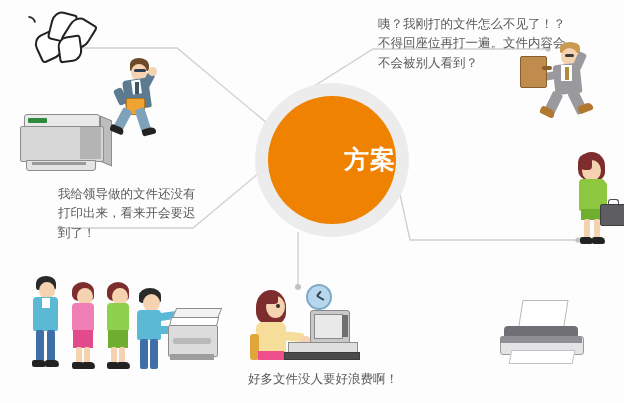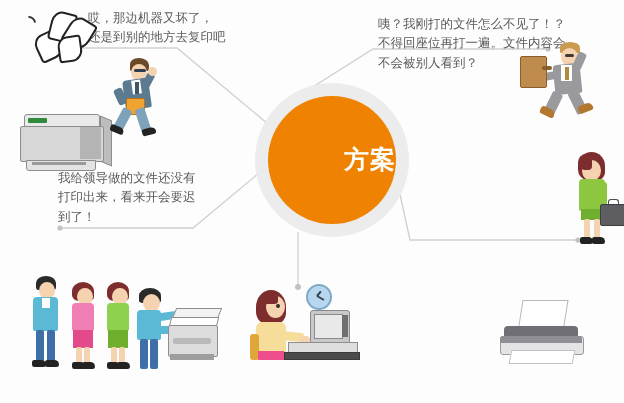--- a/index.html
+++ b/index.html
@@ -25,21 +25,21 @@
   }
   .hub-line{
     color:#ffffff;font-size:25px;font-weight:bold;line-height:1.22;
     letter-spacing:1px;text-align:center;
   }
 
   
   .callout{position:absolute;color:#5a5a5a;font-size:12.5px;line-height:1.55;white-space:pre-line;}
   #txt-tl{left:88px;top:8px;}
   #txt-tr{left:378px;top:14px;}
-  #txt-l {left:58px;top:168px;}
+  #txt-l {left:58px;top:184px;}
   #txt-r {left:455px;top:148px;}
   #txt-b {left:248px;top:369px;}
 
   
   .art{position:absolute;}
 
   
   .printer{position:relative;}
   .pr-top{position:absolute;left:6px;top:0;width:74px;height:13px;background:#e9e9e9;border:1px solid #8d8d8d;border-radius:3px 3px 0 0;}
   .pr-strip{position:absolute;left:10px;top:4px;width:19px;height:5px;background:#2f8a3d;border-radius:1px;}
@@ -107,28 +107,27 @@
       <circle cx="578" cy="240" r="2.6"></circle>
       <circle cx="298" cy="287" r="3"></circle>
     </g>
   </svg>
 
   <div class="hub-halo"></div>
   <div class="hub">
     <div class="hub-line">方案</div>
   </div>
 
-  <div class="callout" id="txt-tl">哎，那边机器又坏了，
-还是到别的地方去复印吧</div>
   <div class="callout" id="txt-tr">咦？我刚打的文件怎么不见了！？
 不得回座位再打一遍。文件内容会
 不会被别人看到？</div>
   <div class="callout" id="txt-l">我给领导做的文件还没有
 打印出来，看来开会要迟
 到了！</div>
+  <div class="callout" id="txt-b">好多文件没人要好浪费啊！</div>
 
   <div class="art papers" style="left:22px;top:10px;width:80px;height:52px;">
     <div class="sonic" style="left:0px;top:6px;"></div>
     <div class="sheet" style="left:14px;top:22px;width:22px;height:24px;transform:rotate(-25deg);"></div>
     <div class="sheet" style="left:28px;top:2px;width:21px;height:26px;transform:rotate(14deg);"></div>
     <div class="sheet" style="left:44px;top:8px;width:22px;height:27px;transform:rotate(32deg);"></div>
     <div class="sheet" style="left:36px;top:26px;width:20px;height:22px;transform:rotate(-8deg);"></div>
   </div>
 
   <div class="art printer" style="left:18px;top:62px;width:96px;height:58px;">

